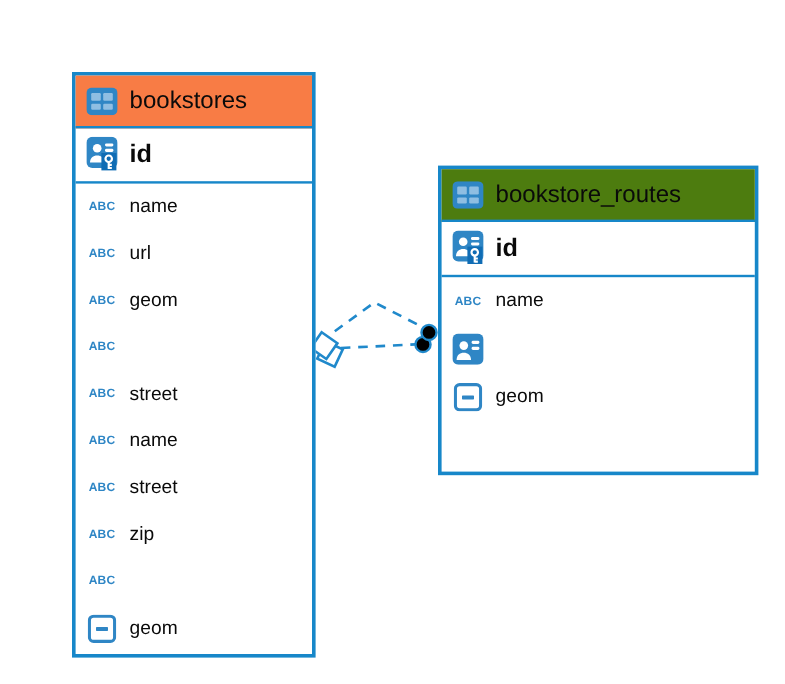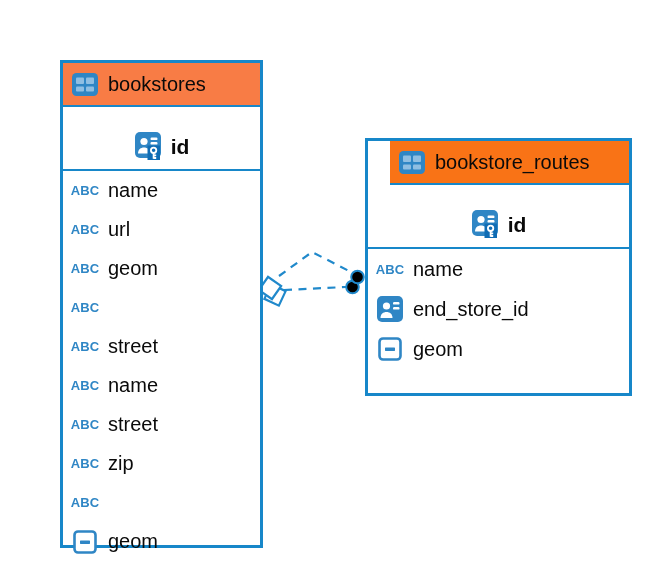--- a/index.html
+++ b/index.html
@@ -3,38 +3,38 @@
 <meta charset="utf-8">
 <style>
   html,body{margin:0;padding:0;background:#fff;}
   .canvas{
     position:relative;width:654px;height:570px;background:#ffffff;
     font-family:"Liberation Sans",sans-serif;overflow:hidden;
   }
   .erd-table{
     position:absolute;background:#fff;
     border:3px solid var(--blue,#1787C9);
-    box-sizing:border-box;display:flex;flex-direction:column;gap:18px;
+    box-sizing:border-box;display:flex;flex-direction:column;
   }
   .erd-table.t0{left:60px;top:60px;width:203px;height:488px;}
   .erd-table.t1{left:365px;top:138px;width:267px;height:258px;}
   .tbl-header{
     flex:0 0 44px;height:44px;display:flex;align-items:center;gap:9px;
     padding:0 8px;border-bottom:2px solid var(--blue,#1787C9);box-sizing:border-box;
   }
   .tbl-title{font-size:20px;color:#0a0a0a;white-space:nowrap;}
   .rows{display:flex;flex-direction:column;}
   .row{display:flex;align-items:center;gap:9px;padding:0 8px;height:39px;box-sizing:border-box;}
   .t1 .row{height:40px;}
-  .row.pk{height:46px;border-bottom:2px solid var(--blue,#1787C9);justify-content:center;}
-  .col-label{font-size:20px;color:#0a0a0a;white-space:nowrap;}
+  .row.pk{height:46px;border-bottom:2px solid var(--blue,#1787C9);}
+  .col-label{font-size:16px;color:#0a0a0a;white-space:nowrap;}
   .row.pk .col-label{font-size:21px;font-weight:700;}
   .icon{width:28px;flex:0 0 28px;display:flex;align-items:center;justify-content:center;overflow:visible;}
   .icon-abc{
-    font-weight:800;font-size:13px;letter-spacing:0.2px;
+    font-weight:800;font-size:10px;letter-spacing:0.2px;
     color:var(--icon-blue,#2F86C5);font-family:"Liberation Sans",sans-serif;
   }
   .connector-layer{position:absolute;left:0;top:0;width:654px;height:570px;pointer-events:none;}
 </style>
 </head>
 <body>
 
 <div class="canvas">
 
   <svg class="connector-layer" width="654" height="570" viewBox="0 0 654 570">
@@ -123,21 +123,21 @@
       <rect x="1.5" y="1.5" width="21" height="21" rx="3.5" fill="#fff" stroke="var(--icon-blue)" stroke-width="2.6"></rect>
       <rect x="7" y="10.5" width="10" height="3.4" rx="0.6" fill="var(--icon-blue)"></rect>
     </svg>
   </span>
           <span class="col-label">geom</span>
         </div>
       </div>
   </div>
 
   <div class="erd-table t1">
-    <div class="tbl-header" style="background: #f97316; margin-left: 22px;">
+    <div class="tbl-header" style="background: #4d7c0f;">
       <span class="icon">
     <svg width="26" height="23" viewBox="0 0 26 23">
       <rect x="0" y="0" width="26" height="23" rx="4.5" fill="var(--icon-blue)"></rect>
       <rect x="4" y="4.5" width="8" height="6.5" rx="1" fill="var(--icon-cell)"></rect>
       <rect x="14" y="4.5" width="8" height="6.5" rx="1" fill="var(--icon-cell)"></rect>
       <rect x="4" y="13.5" width="8" height="5" rx="1" fill="var(--icon-cell)"></rect>
       <rect x="14" y="13.5" width="8" height="5" rx="1" fill="var(--icon-cell)"></rect>
     </svg>
   </span>
       <span class="tbl-title">bookstore_routes</span>
@@ -167,21 +167,20 @@
         <div class="row">
           <span class="icon">
     <svg width="26" height="26" viewBox="0 0 26 26">
       <rect x="0" y="0" width="26" height="26" rx="5" fill="var(--icon-blue)"></rect>
       <circle cx="9.5" cy="10" r="3.6" fill="#fff"></circle>
       <path d="M3.5 22 c0-4 2.7-6 6-6 s6 2 6 6 z" fill="#fff"></path>
       <rect x="16" y="6" width="6.5" height="2.6" rx="1.2" fill="#fff"></rect>
       <rect x="16" y="11" width="6.5" height="2.6" rx="1.2" fill="#fff"></rect>
     </svg>
   </span>
-          <span class="col-label">end_store_id</span>
         </div>
         <div class="row">
           <span class="icon">
     <svg width="24" height="24" viewBox="0 0 24 24">
       <rect x="1.5" y="1.5" width="21" height="21" rx="3.5" fill="#fff" stroke="var(--icon-blue)" stroke-width="2.6"></rect>
       <rect x="7" y="10.5" width="10" height="3.4" rx="0.6" fill="var(--icon-blue)"></rect>
     </svg>
   </span>
           <span class="col-label">geom</span>
         </div>

